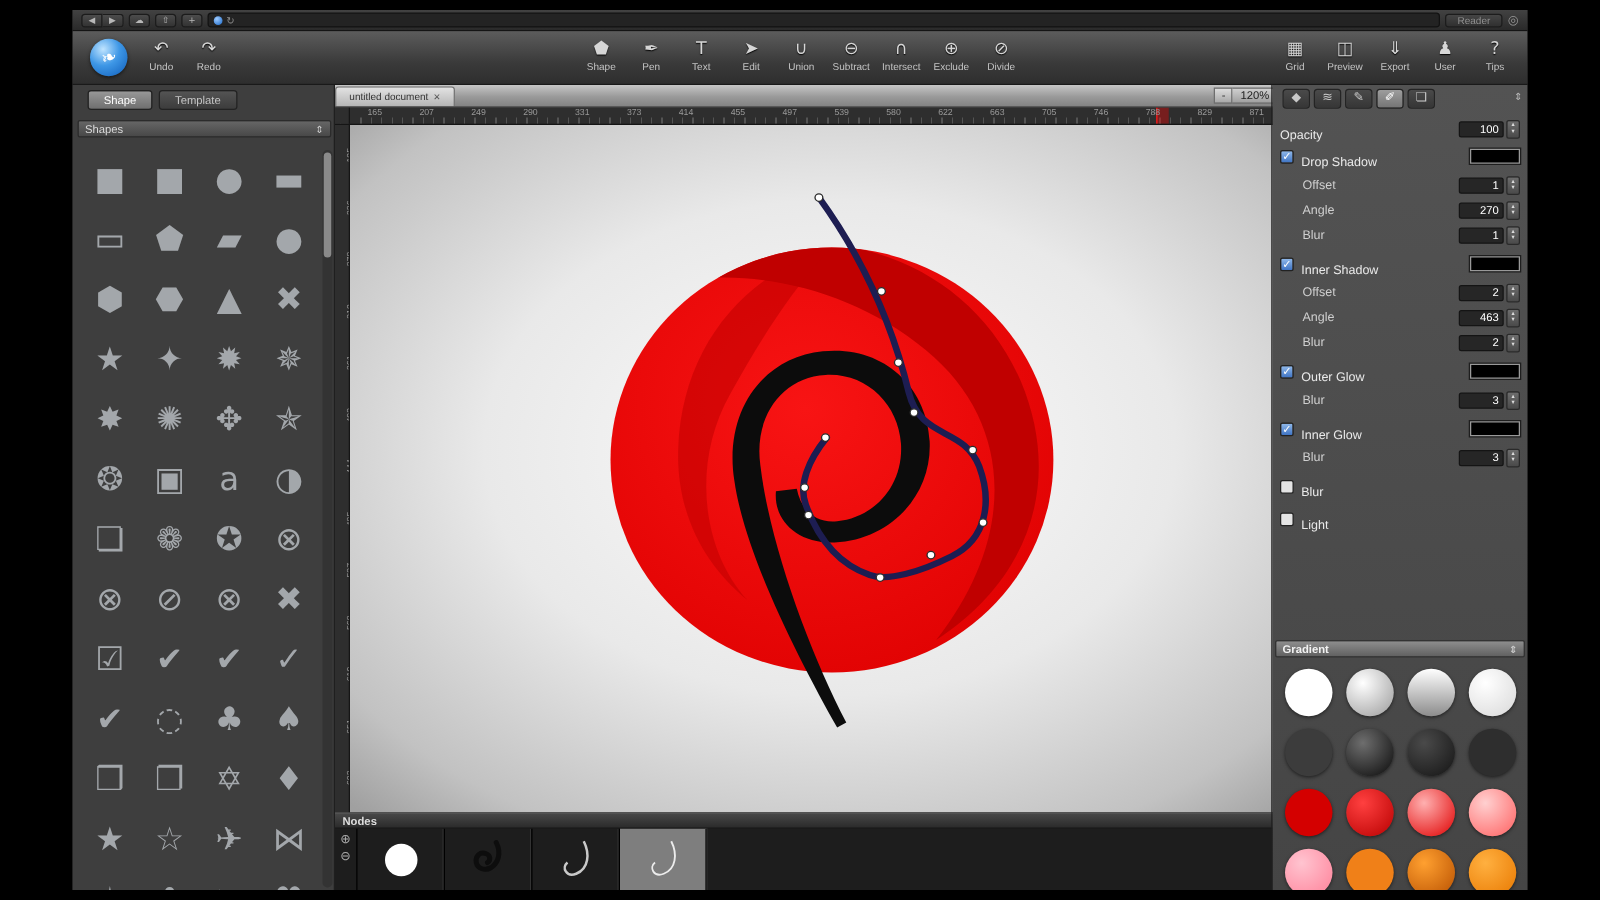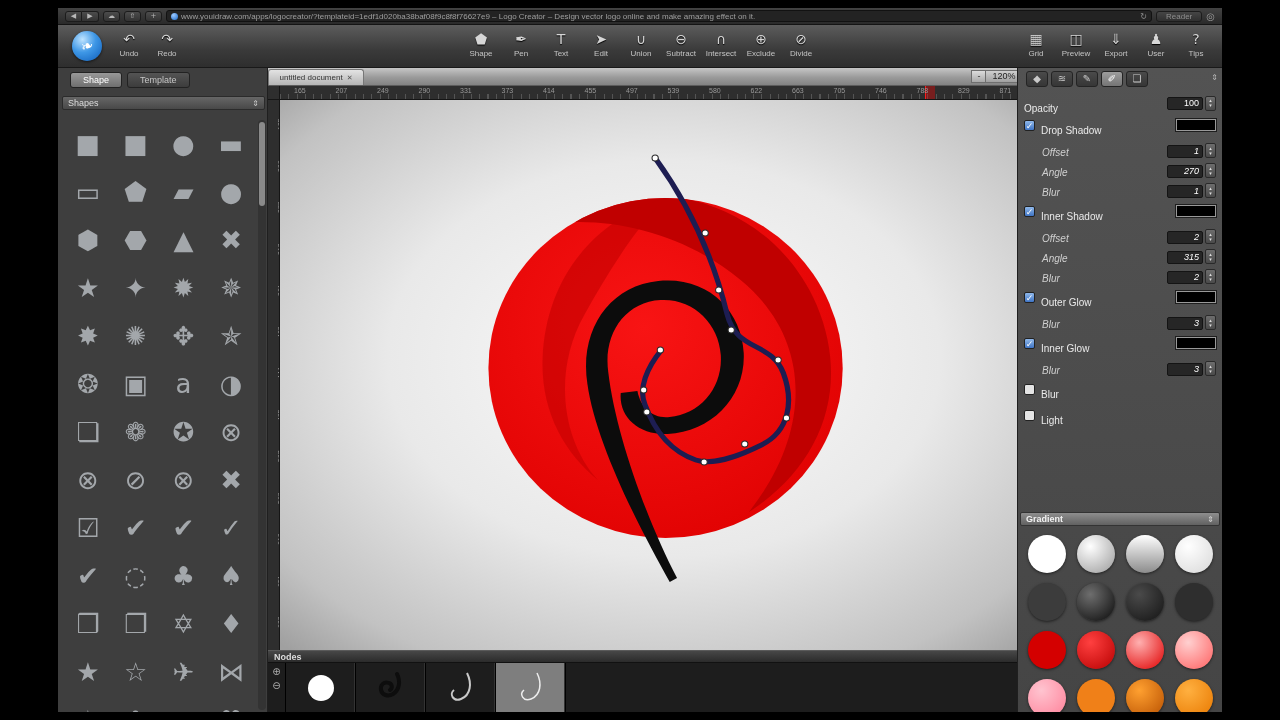--- a/index.html
+++ b/index.html
@@ -73,21 +73,21 @@
 
 
 .rpanel{position:absolute;left:959px;top:60px;right:0;bottom:0;background:linear-gradient(#535353,#454545);border-left:1px solid #1f1f1f;font-size:10px;color:#e2e2e2;overflow:hidden;}
 .ptabs{position:absolute;top:3px;left:8px;display:flex;gap:3px;}
 .ptab{width:22px;height:16px;background:linear-gradient(#4a4a4a,#363636);border:1px solid #242424;border-radius:3px;color:#c9c9c9;font-size:10px;line-height:14px;text-align:center;font-family:"DejaVu Sans",sans-serif;}
 .ptab.active{background:linear-gradient(#9d9d9d,#757575);color:#fff;}
 .pscroll{position:absolute;top:5px;right:4px;font-size:8px;color:#bbb;font-family:"DejaVu Sans",sans-serif;}
 .opacity-row{position:absolute;top:26px;left:0;right:0;height:18px;display:flex;align-items:center;padding:0 6px;}
 .fx-list{position:absolute;top:44px;left:0;right:0;}
 .fx-head{height:26px;display:flex;align-items:center;gap:6px;padding:0 6px;}
-.fx-param{height:20px;display:flex;align-items:flex-end;padding:0 6px 0 24px;font-style:italic;}
+.fx-param{height:20px;display:flex;align-items:center;padding:0 6px 0 24px;}
 .fx-label{flex:1;color:#eaeaea;margin-top:10px;}
 .p-label{flex:1;color:#cfcfcf;}
 .p-value{width:36px;height:13px;background:#262626;border:1px solid #141414;border-radius:2px;color:#fff;font-size:9px;text-align:right;padding:0 3px;line-height:11px;flex:none;}
 .stepper{width:11px;height:15px;margin-left:2px;background:linear-gradient(#6d6d6d,#4a4a4a);border:1px solid #2a2a2a;border-radius:2px;display:flex;flex-direction:column;align-items:center;justify-content:center;color:#ddd;flex:none;}
 .stepper span{font-size:5px;line-height:5px;display:block;font-family:"DejaVu Sans",sans-serif;}
 .cb{width:11px;height:11px;border:1px solid #222;border-radius:2px;background:#e4e4e4;font-size:9px;line-height:10px;text-align:center;color:#fff;flex:none;font-family:"DejaVu Sans",sans-serif;}
 .cb.on{background:linear-gradient(#8fb8ea,#3f74c4);}
 .swatch{width:40px;height:12px;border:1px solid #999;box-shadow:0 0 0 1px #1e1e1e;margin-left:auto;flex:none;}
 .grad-header{position:absolute;top:444px;left:2px;right:2px;height:14px;background:linear-gradient(#8e8e8e,#616161);border:1px solid #333;border-radius:2px;display:flex;align-items:center;justify-content:space-between;padding:0 5px;color:#f2f2f2;font-size:9px;font-weight:bold;}
 .grad-grid{position:absolute;top:462px;left:4px;right:4px;bottom:0;display:grid;grid-template-columns:repeat(4,1fr);grid-auto-rows:48px;overflow:hidden;}
@@ -102,21 +102,20 @@
   <div class="chrome">
     <div class="nav-group">
       <span class="chrome-btn">◀</span>
       <span class="chrome-btn">▶</span>
     </div>
     <span class="chrome-btn">☁</span>
     <span class="chrome-btn">⇧</span>
     <span class="chrome-btn">+</span>
     <div class="url-bar">
       <span class="favicon"></span>
-      <span class="url-text">www.youidraw.com/apps/logocreator/?templateid=1edf1d020ba38baf08f9c8f8f76627e9 – Logo Creator – Design vector logo online and make amazing effect on it.</span>
       <span class="reload">↻</span>
     </div>
     <span class="reader-btn">Reader</span>
     <span class="loading">◎</span>
   </div>
 
   <div class="toolbar">
     <div class="logo">
       <span>❧</span>
     </div>
@@ -444,21 +443,21 @@
         <div class="fx-param">
           <span class="p-label">Offset</span>
           <span class="p-value">2</span>
           <span class="stepper">
             <span>▴</span>
             <span>▾</span>
           </span>
         </div>
         <div class="fx-param">
           <span class="p-label">Angle</span>
-          <span class="p-value">315</span>
+          <span class="p-value">463</span>
           <span class="stepper">
             <span>▴</span>
             <span>▾</span>
           </span>
         </div>
         <div class="fx-param">
           <span class="p-label">Blur</span>
           <span class="p-value">2</span>
           <span class="stepper">
             <span>▴</span>

